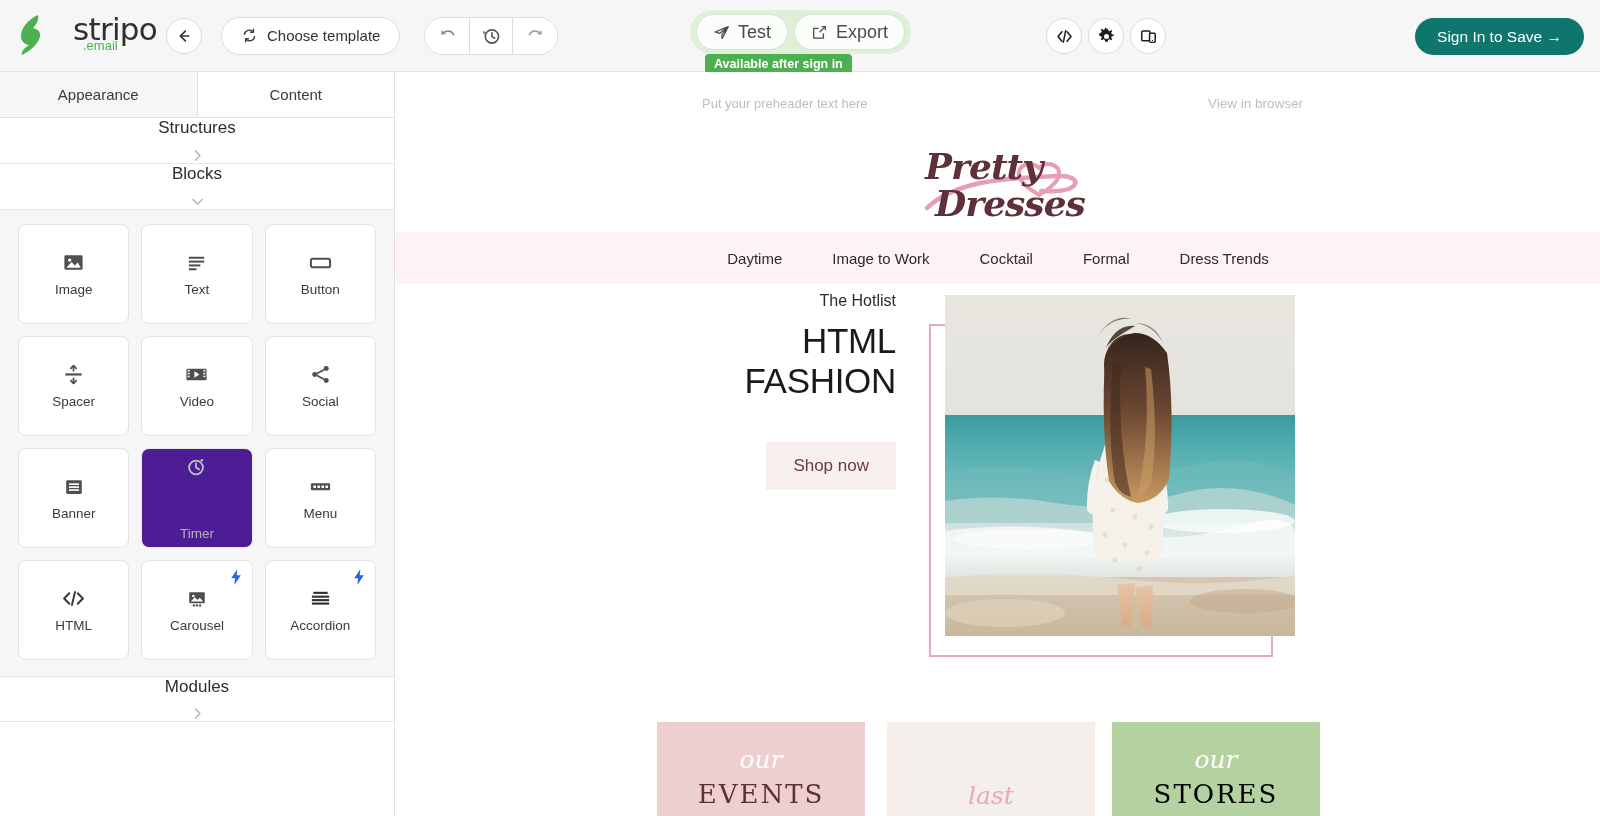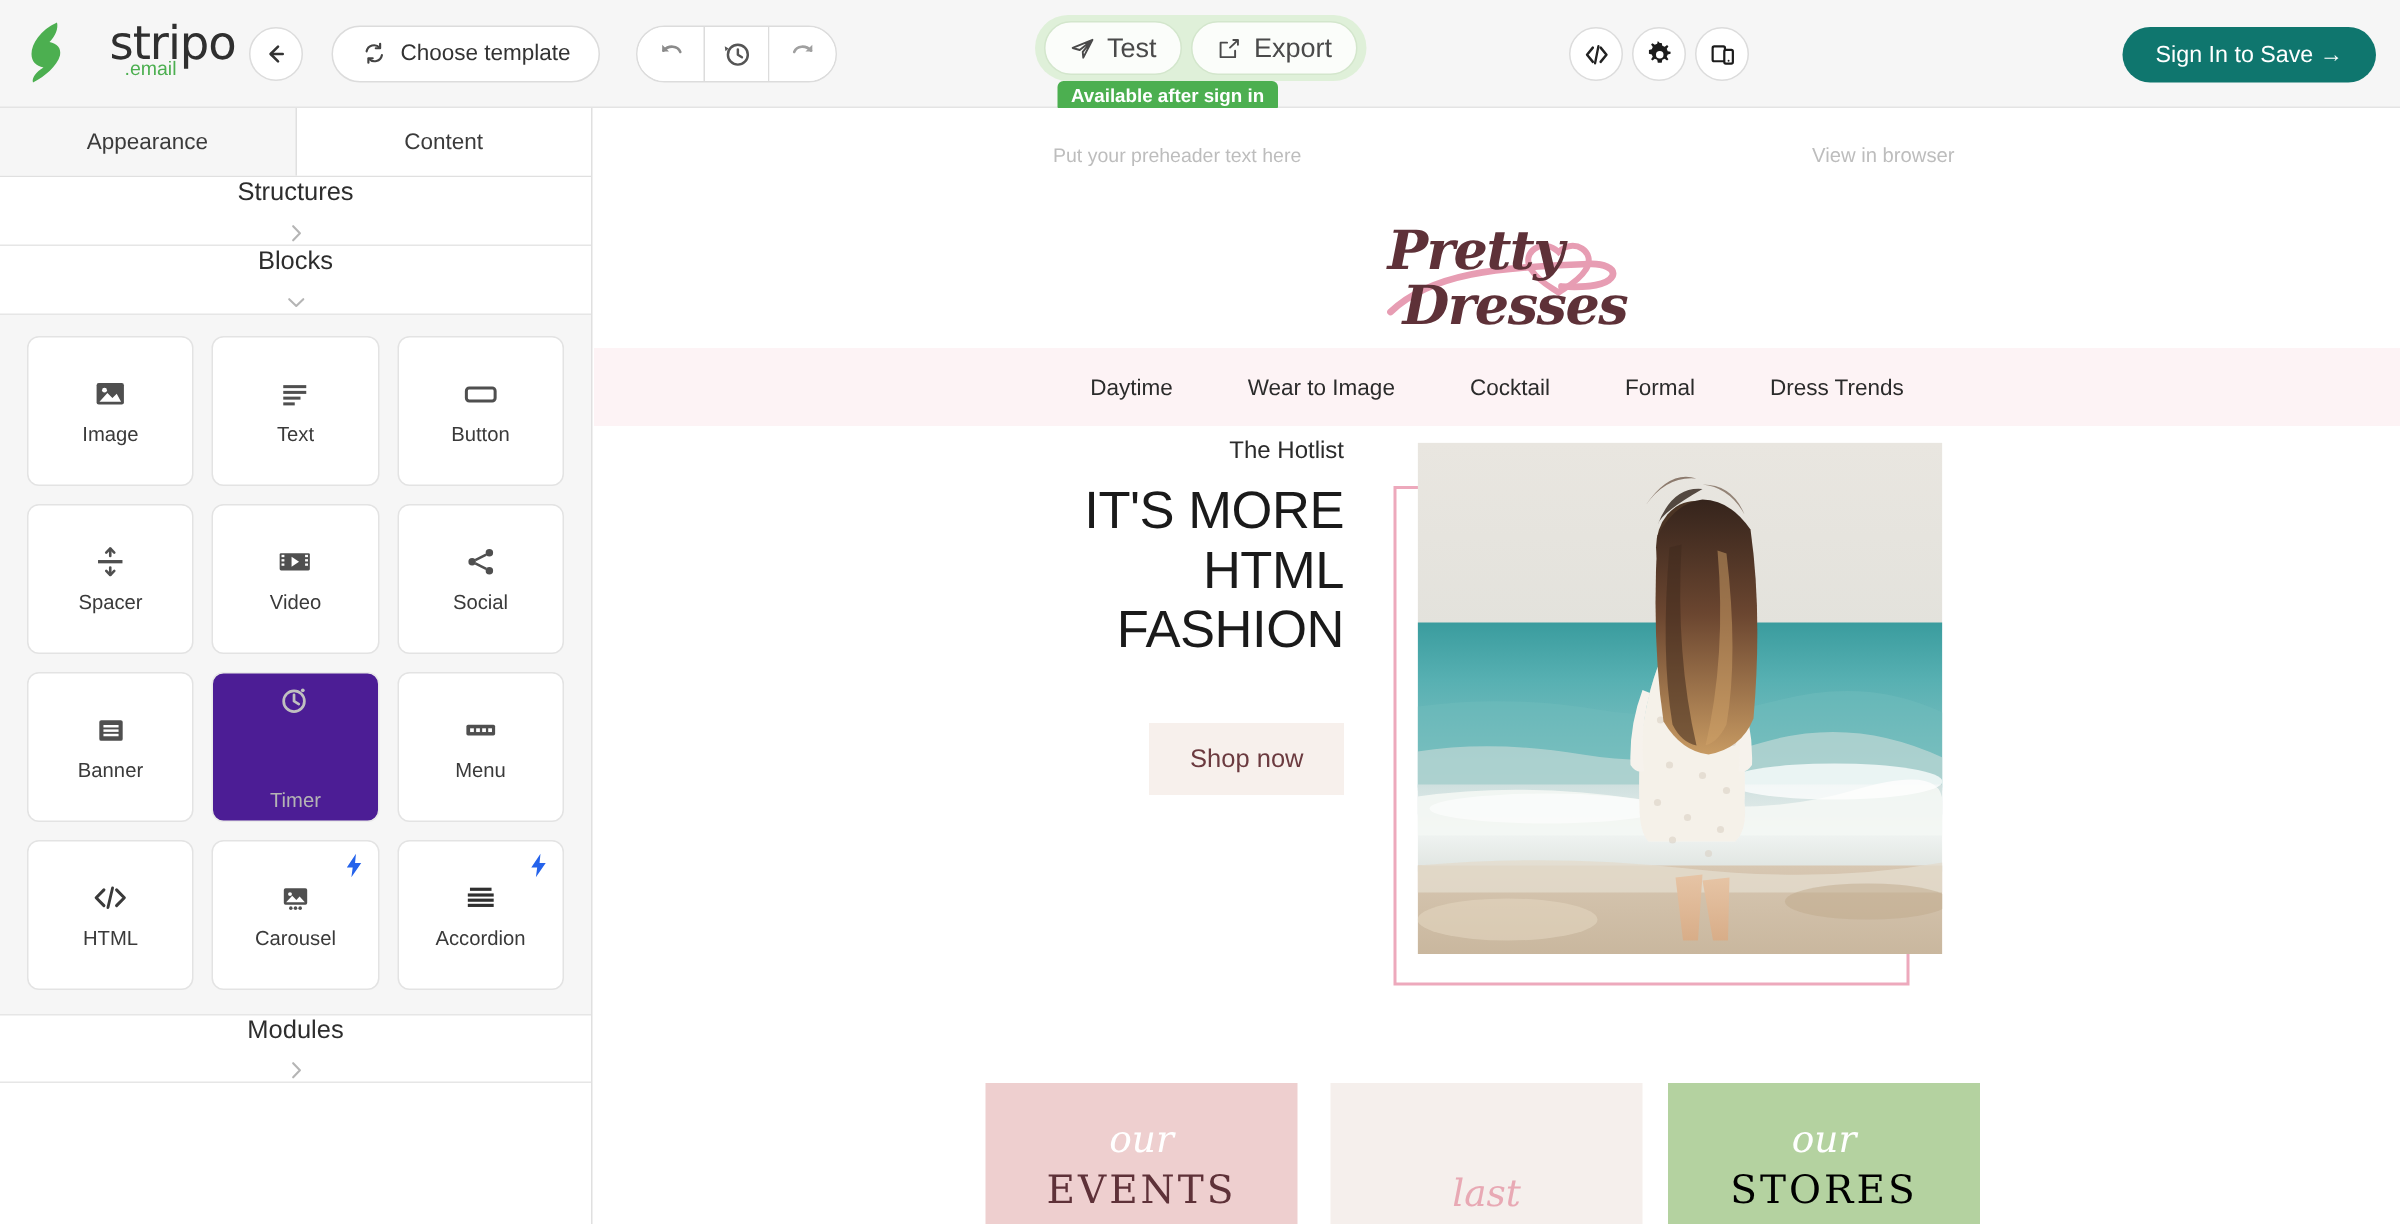--- a/index.html
+++ b/index.html
@@ -532,35 +532,34 @@
         <path d="M18 66 C45 40, 90 36, 150 34 C160 33.5, 168 37, 166 42 C163 48, 150 50, 132 49" fill="none" stroke="#e79db3" stroke-width="4.5" stroke-linecap="round"></path>
         <path d="M112 38 C104 26, 120 16, 130 26 C140 16, 156 26, 148 38 C143 46, 134 50, 130 53 C126 50, 117 46, 112 38 Z" fill="none" stroke="#e79db3" stroke-width="4"></path>
         <text x="16" y="37" font-family="DejaVu Serif, serif" font-style="italic" font-weight="bold" font-size="36" fill="#5e3138" letter-spacing="-1">Pretty</text>
         <text x="26" y="74" font-family="DejaVu Serif, serif" font-style="italic" font-weight="bold" font-size="36" fill="#5e3138" letter-spacing="-1">Dresses</text>
       </svg>
     </div>
 
     <div class="navbar">
       <span class="nav-item">Daytime</span>
       <span class="nav-spacer"></span>
-      <span class="nav-item">Wear to Image</span>
+      <span class="nav-item">Image to Work</span>
       <span class="nav-spacer"></span>
       <span class="nav-item">Cocktail</span>
       <span class="nav-spacer"></span>
       <span class="nav-item">Formal</span>
       <span class="nav-spacer"></span>
       <span class="nav-item">Dress Trends</span>
     </div>
 
     <div class="hero">
 
       <div class="hero-left">
         <div class="kicker">The Hotlist</div>
         <div class="headline">
-          <div>IT'S MORE</div>
           <div>HTML</div>
           <div>FASHION</div>
         </div>
         <button class="shopnow">Shop now</button>
       </div>
 
       <div class="hero-frame"></div>
 
       <div class="hero-photo">
         <svg width="350" height="341" viewBox="0 0 350 341" preserveAspectRatio="none">

